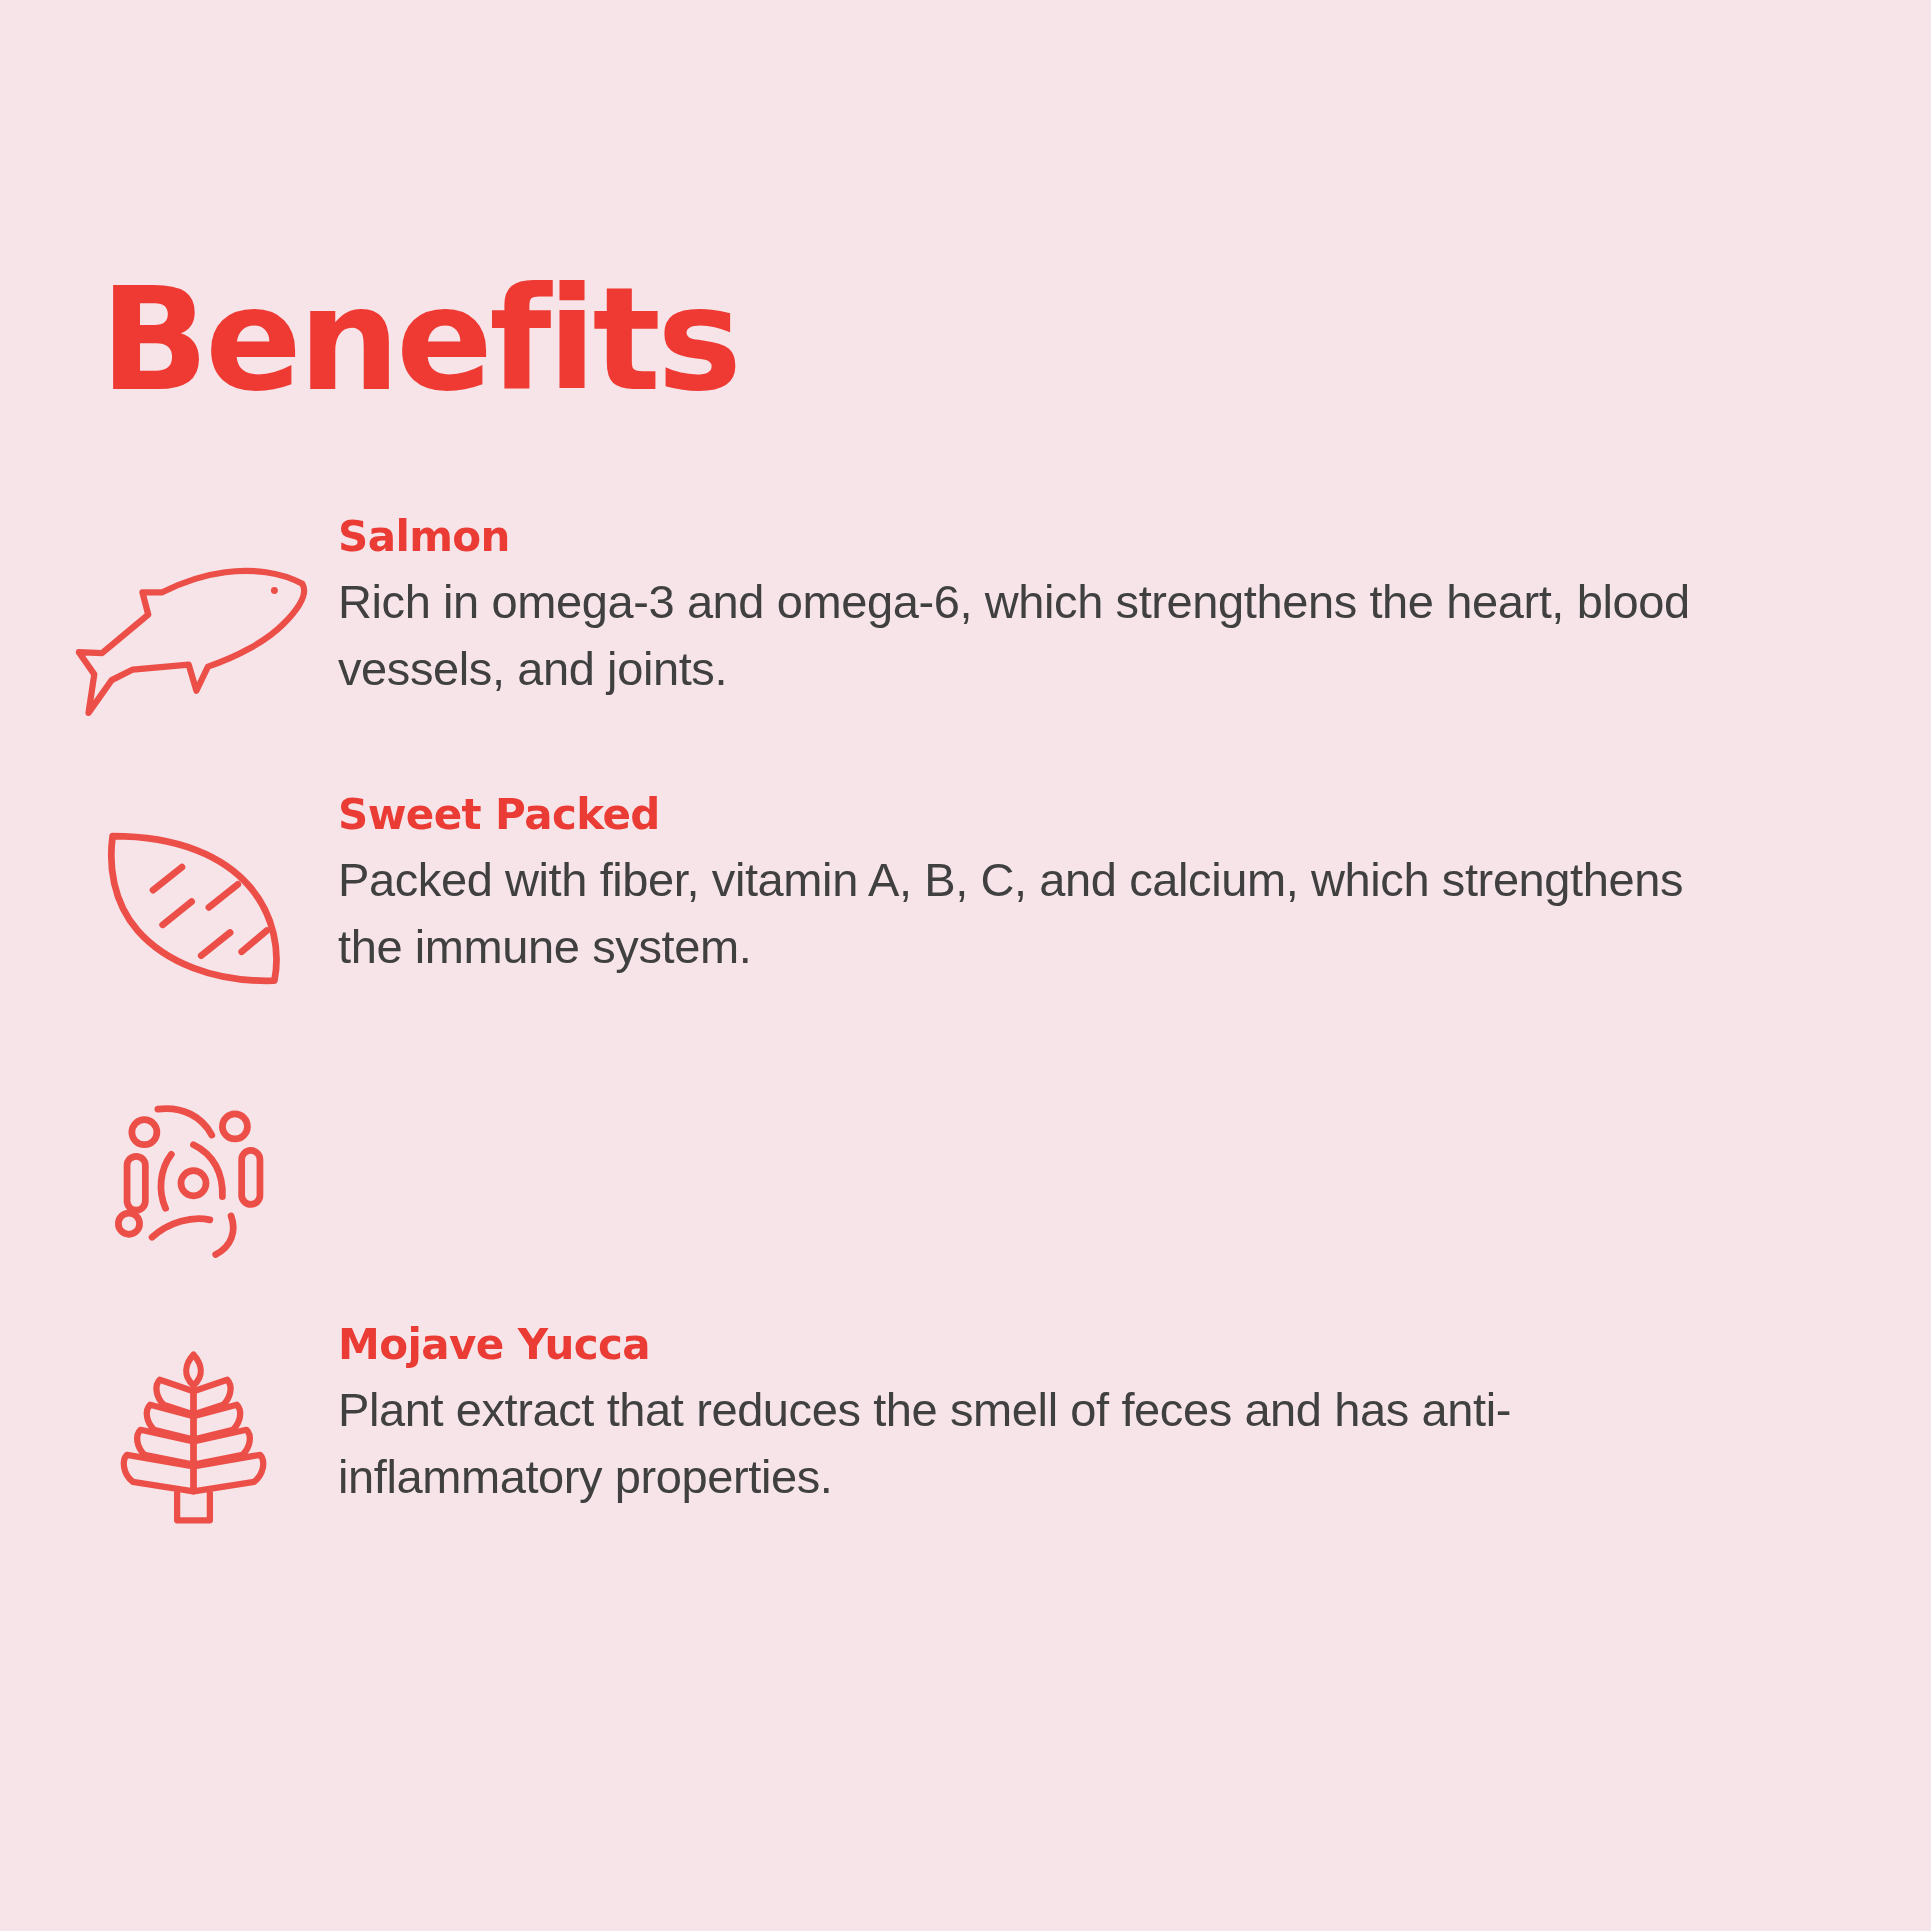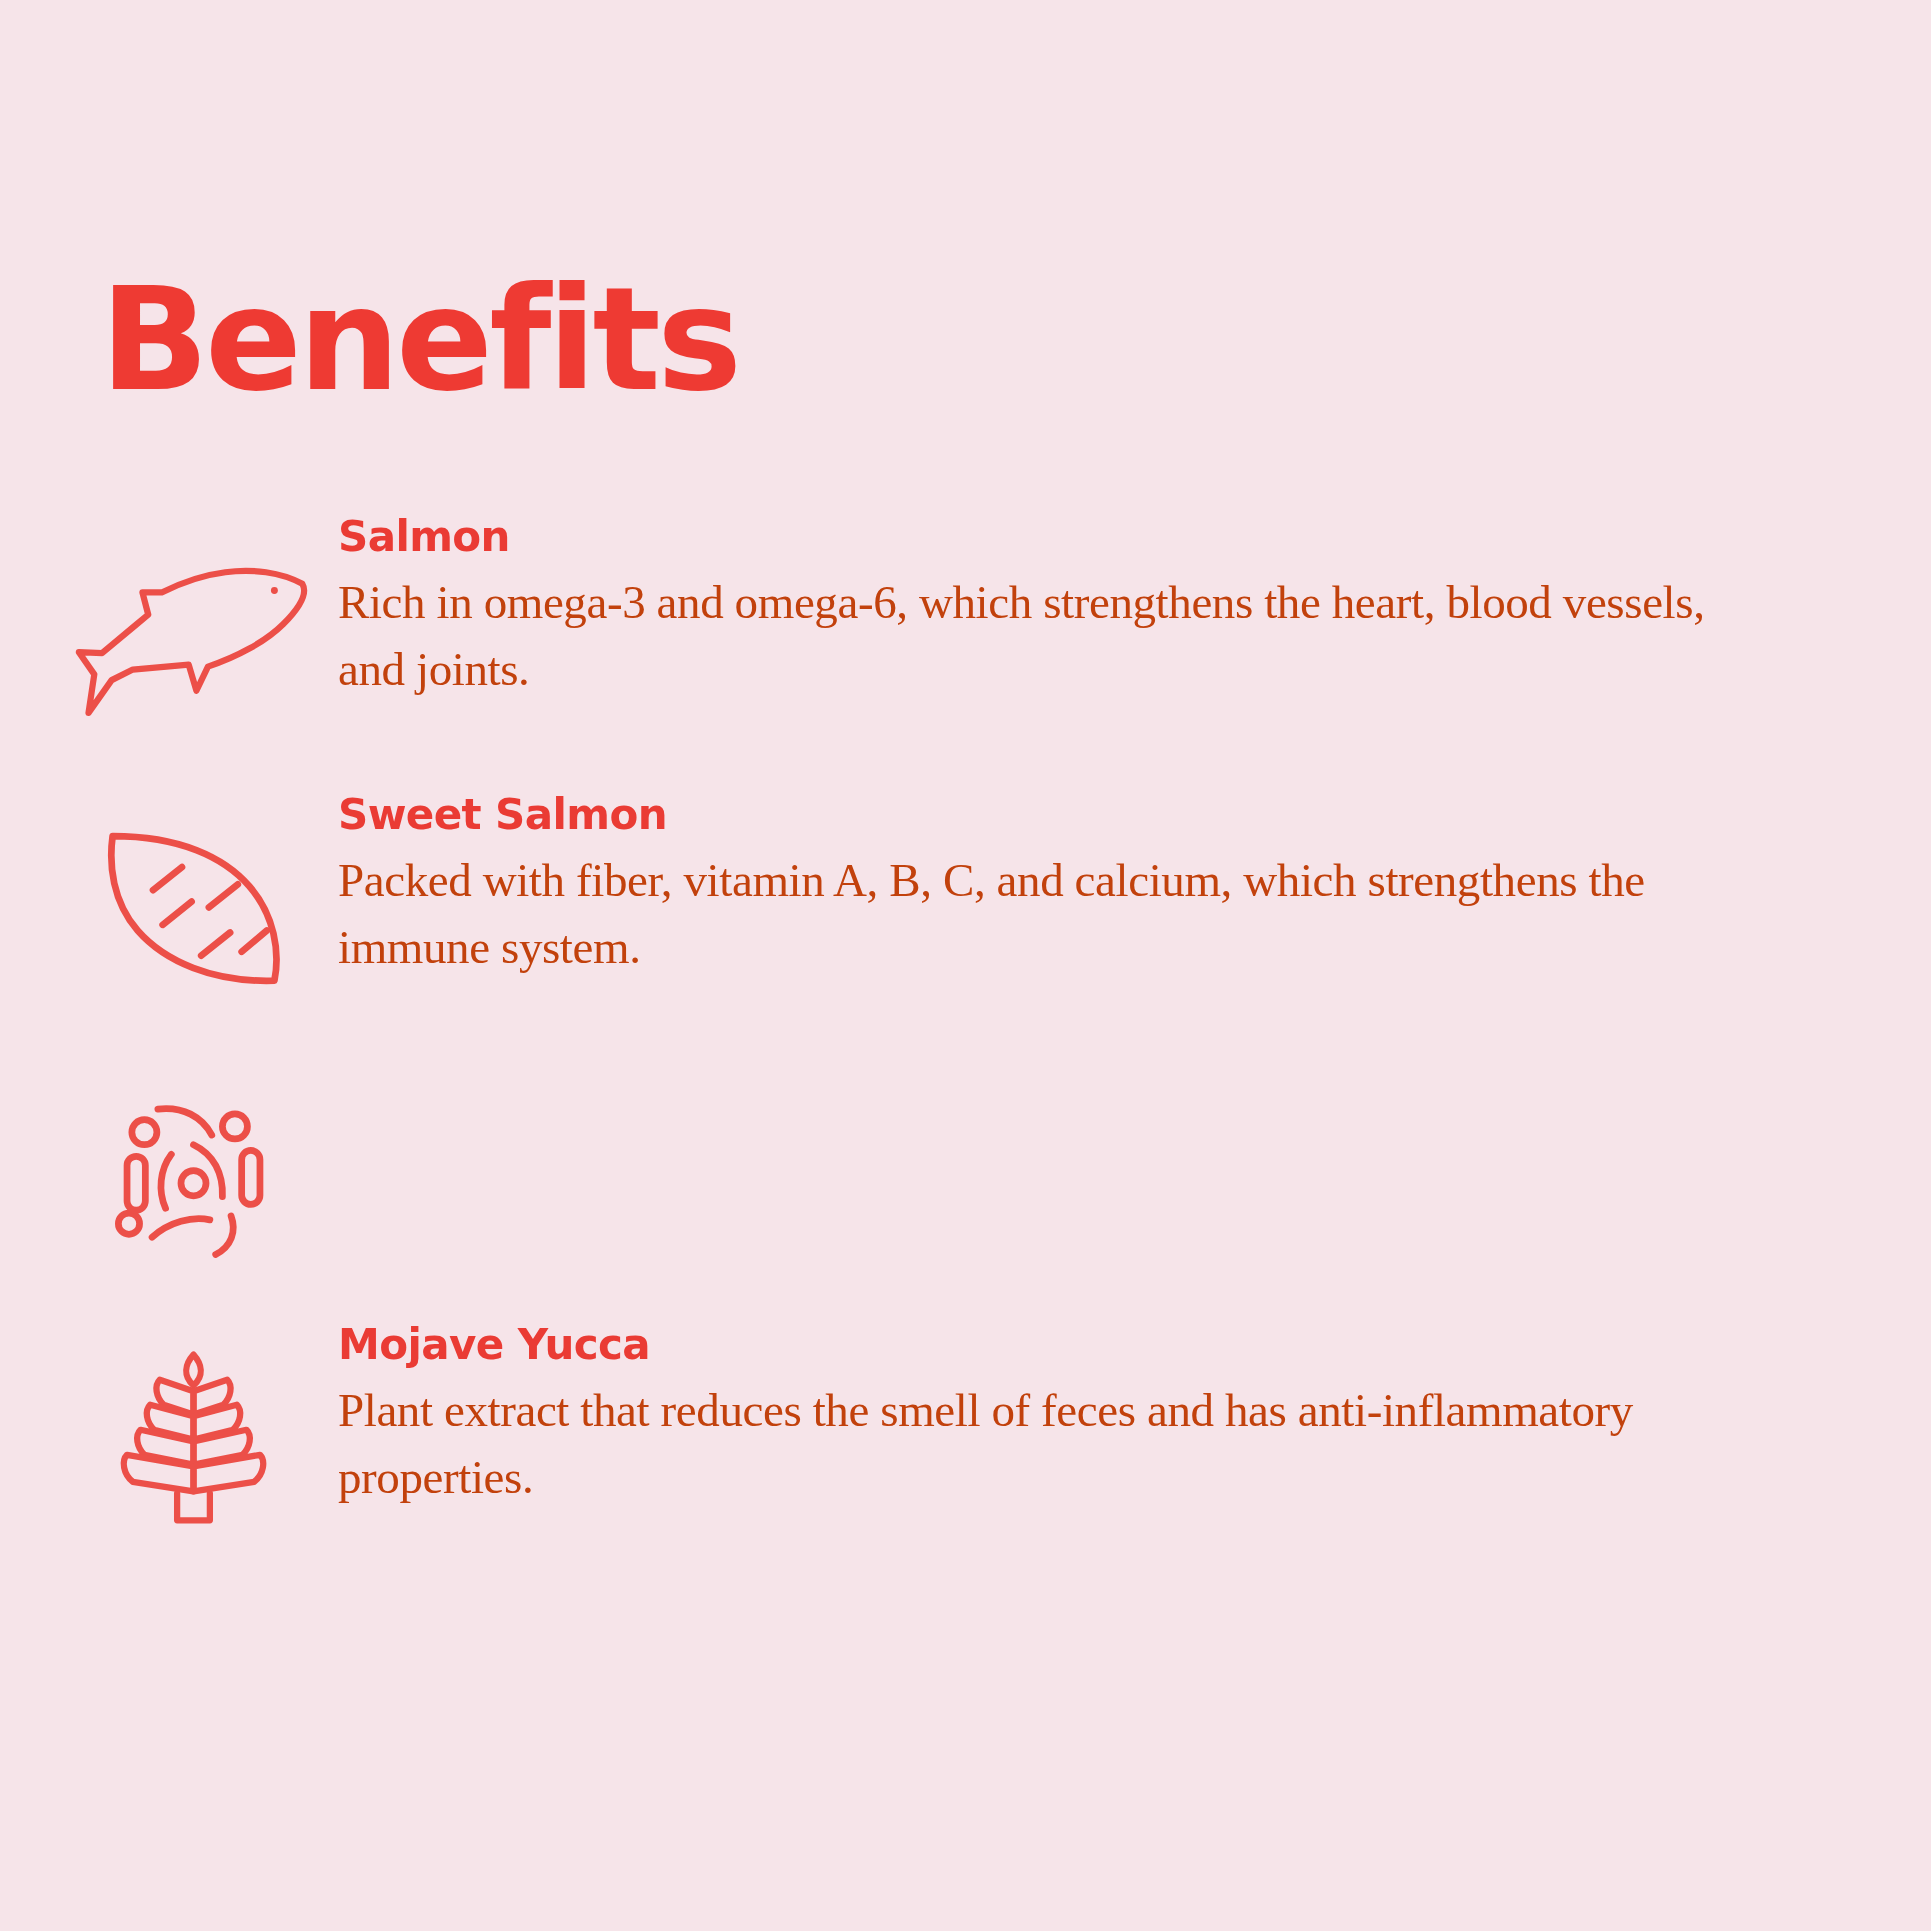--- a/index.html
+++ b/index.html
@@ -68,26 +68,26 @@
   .benefit-title {
     font-family: "DejaVu Sans", sans-serif;
     font-weight: 700;
     font-size: 42px;
     line-height: 1.18;
     letter-spacing: -0.6px;
     color: #ea3b34;
     margin: 0 0 7.7px 0;
   }
   .benefit-desc {
-    font-family: Liberation Serif, serif;
+    font-family: Liberation Sans, sans-serif;
     font-weight: 400;
     font-size: 47px;
     line-height: 1.42;
     letter-spacing: -0.4px;
-    color: #c2410c;
+    color: #404040;
     margin: 0;
   }
 
   
   #row-salmon      { margin-bottom: 54px; }
   #row-sweetpotato { margin-bottom: 54px; }
   #row-prebiotics  { margin-bottom: 52px; }
   #row-yucca       { margin-bottom: 0; }
 
   #row-salmon .benefit-icon      { padding-top: 41px; }
@@ -142,21 +142,21 @@
                    C120 174 70 152 42 120
                    C16 90 12 52 16 22 Z"></path>
           <line x1="58" y1="78" x2="88" y2="54"></line>
           <line x1="68" y1="114" x2="98" y2="90"></line>
           <line x1="108" y1="146" x2="138" y2="122"></line>
           <line x1="116" y1="96" x2="146" y2="72"></line>
           <line x1="150" y1="142" x2="176" y2="120"></line>
         </svg>
       </div>
       <div class="benefit-text">
-        <div class="benefit-title">Sweet Salmon</div>
+        <div class="benefit-title">Sweet Packed</div>
         <div class="benefit-desc">Packed with fiber, vitamin A, B, C, and calcium, which strengthens the immune system.</div>
       </div>
     </div>
 
     <div class="benefit-row" id="row-prebiotics">
       <div class="benefit-icon">
         <svg width="183" height="183" viewBox="0 0 190 190" fill="none" stroke="#ec4f48" stroke-width="7" stroke-linecap="round" stroke-linejoin="round">
 
           <circle cx="44" cy="49" r="13"></circle>
           <circle cx="138" cy="43" r="13"></circle>

